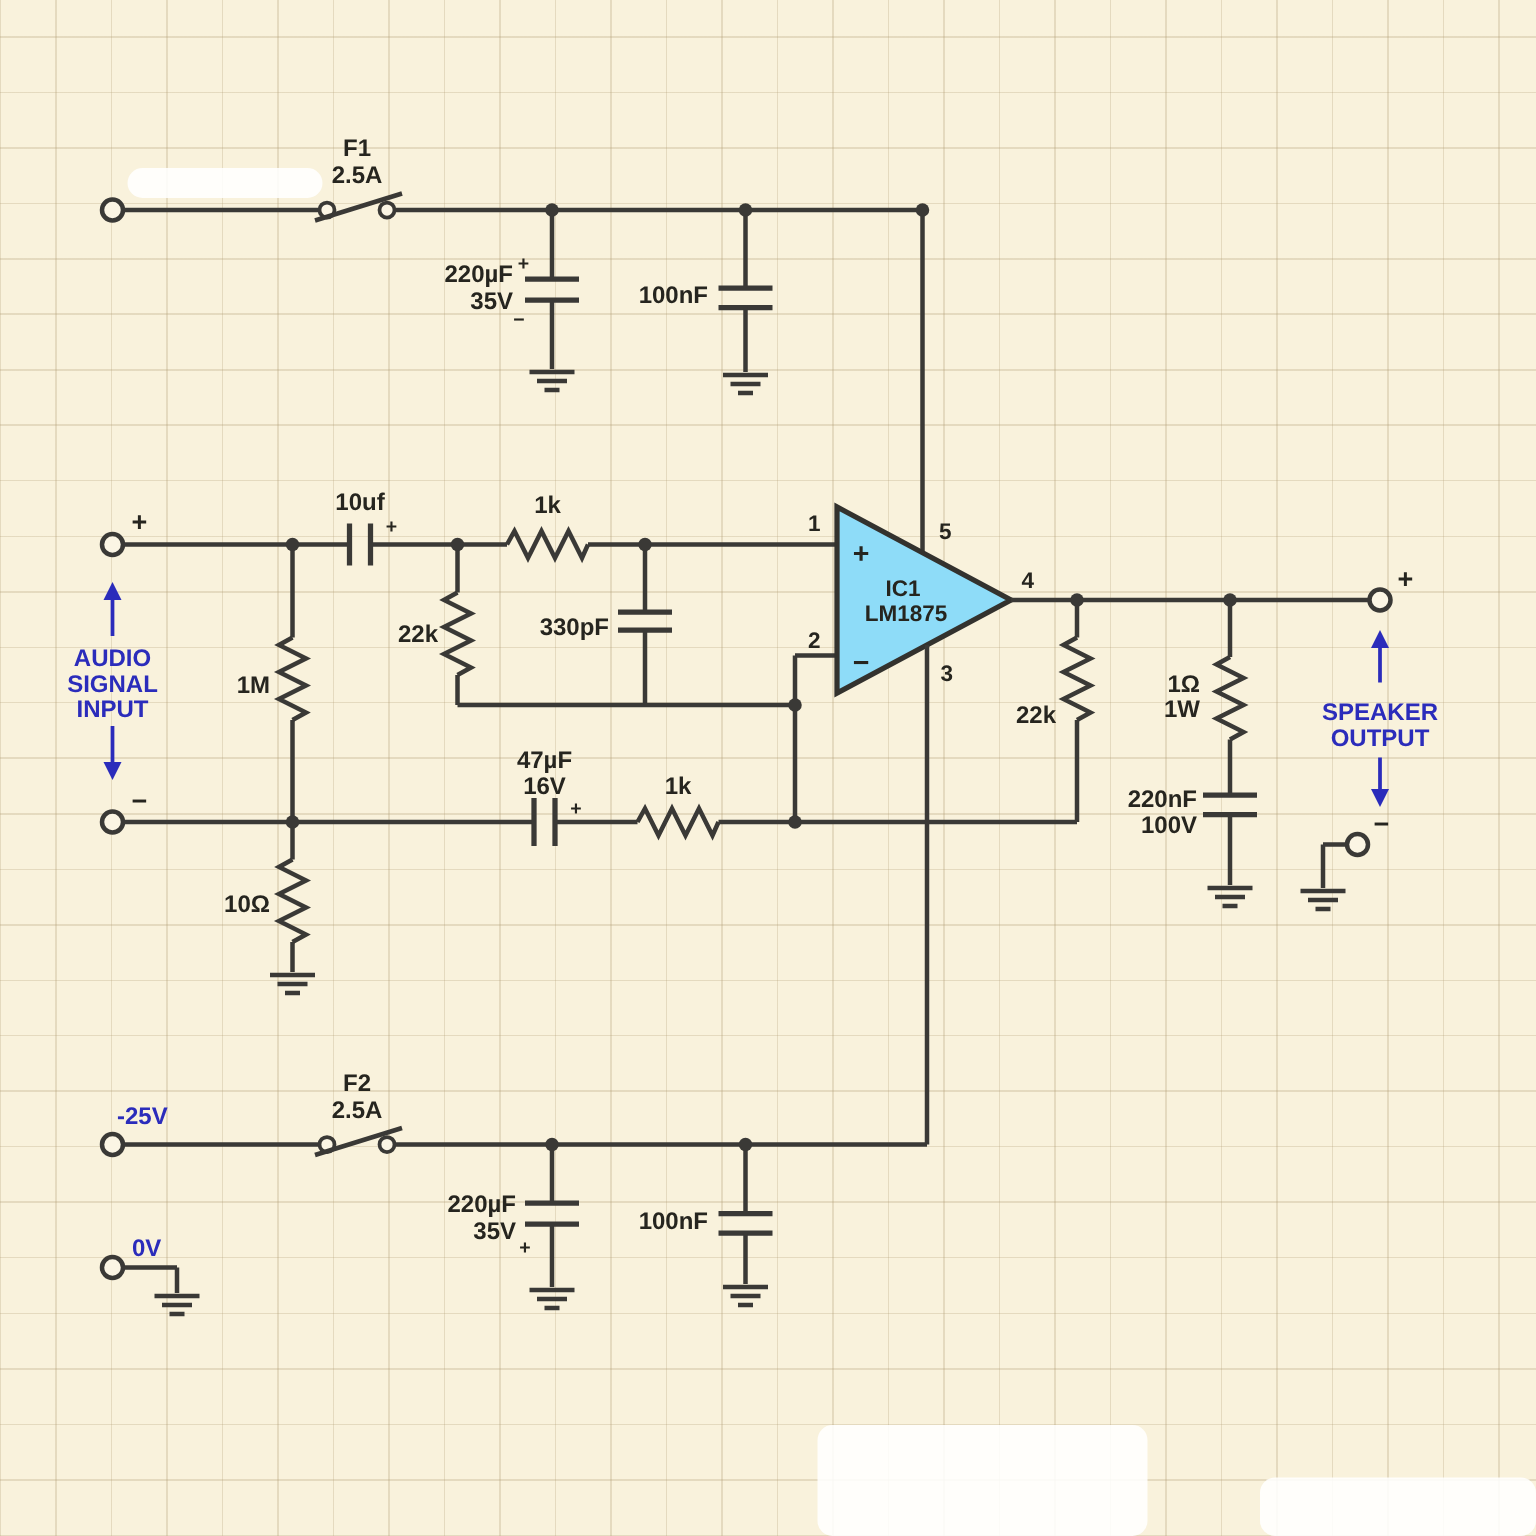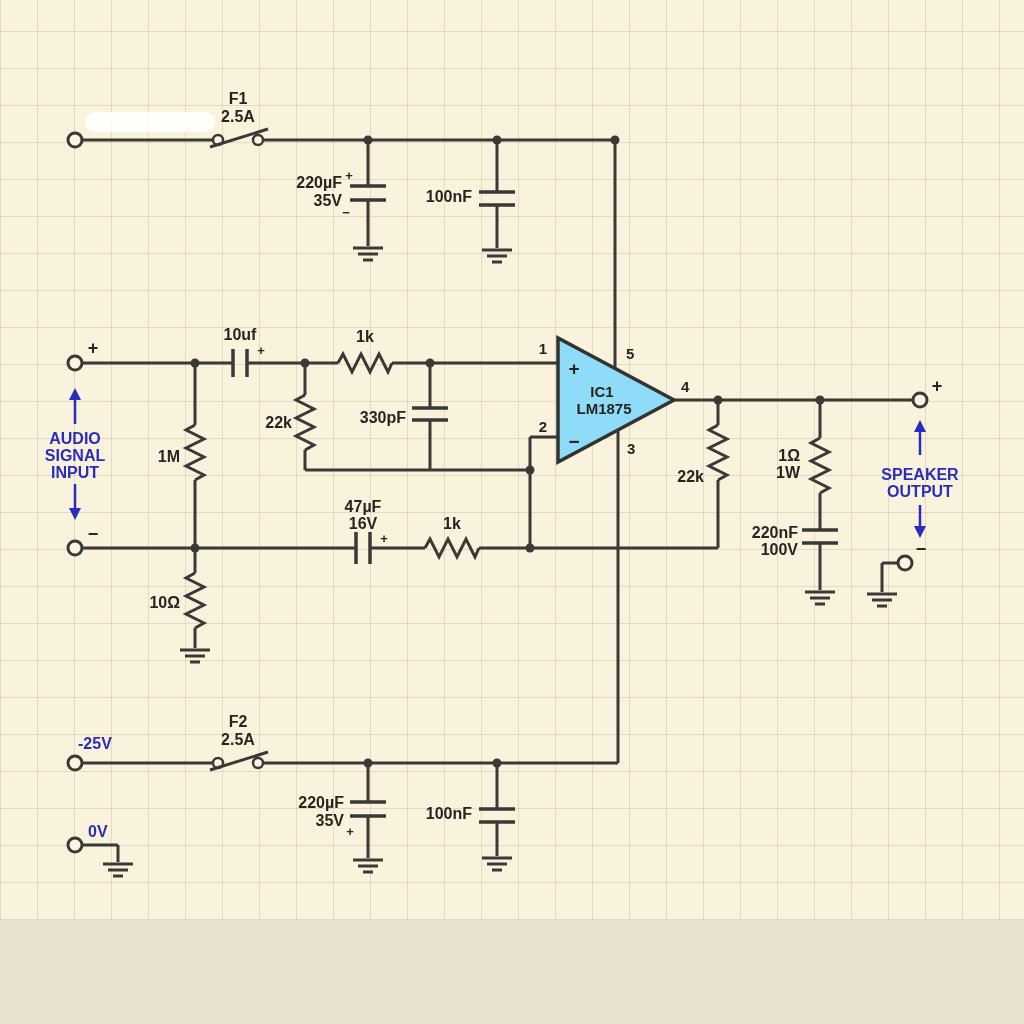--- a/index.html
+++ b/index.html
@@ -1,16 +1,16 @@
 <!DOCTYPE html>
 <html><head>
 <meta charset="utf-8">
 <style>
   html,body{margin:0;padding:0;background:#e8e2d0;}
-  .stage{position:relative;width:1024px;height:920px;background:#f9f2dc;overflow:hidden;}
+  .stage{position:relative;width:1024px;height:1024px;background:#f9f2dc;overflow:hidden;}
   .grid{position:absolute;inset:0;
     background-image:
       repeating-linear-gradient(0deg, rgba(176,156,116,.28) 0 1px, transparent 1px 37px),
       repeating-linear-gradient(90deg, rgba(176,156,116,.28) 0 1px, transparent 1px 37px);
   }
   svg.schem{position:absolute;inset:0;}
   text{font-family:"Liberation Sans", sans-serif;font-weight:700;fill:#26251f;}
   .lbl{font-size:16px}
   .sm{font-size:13px}
   .pin{font-size:15px}

